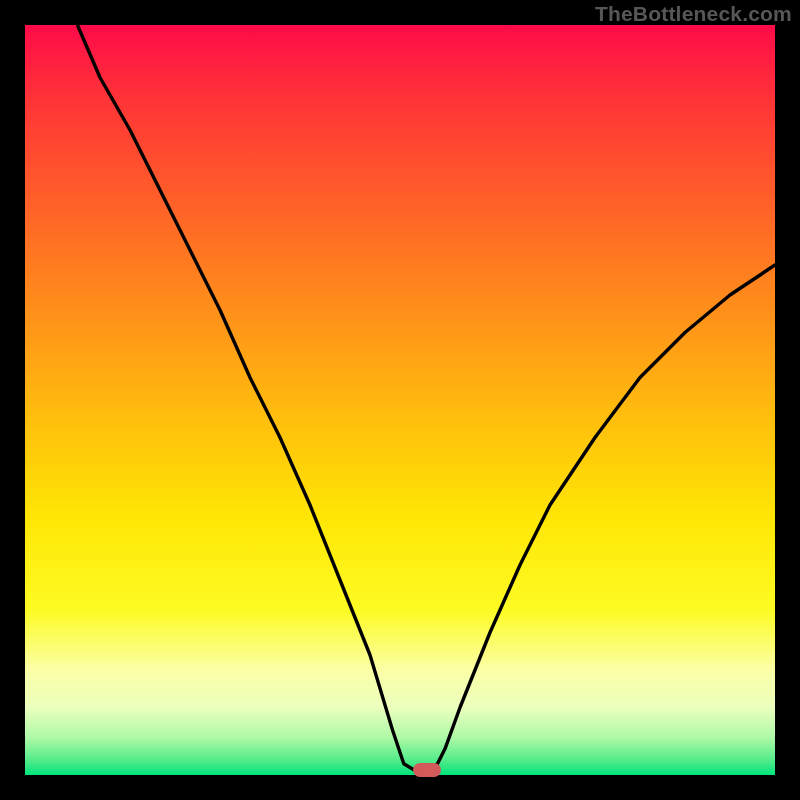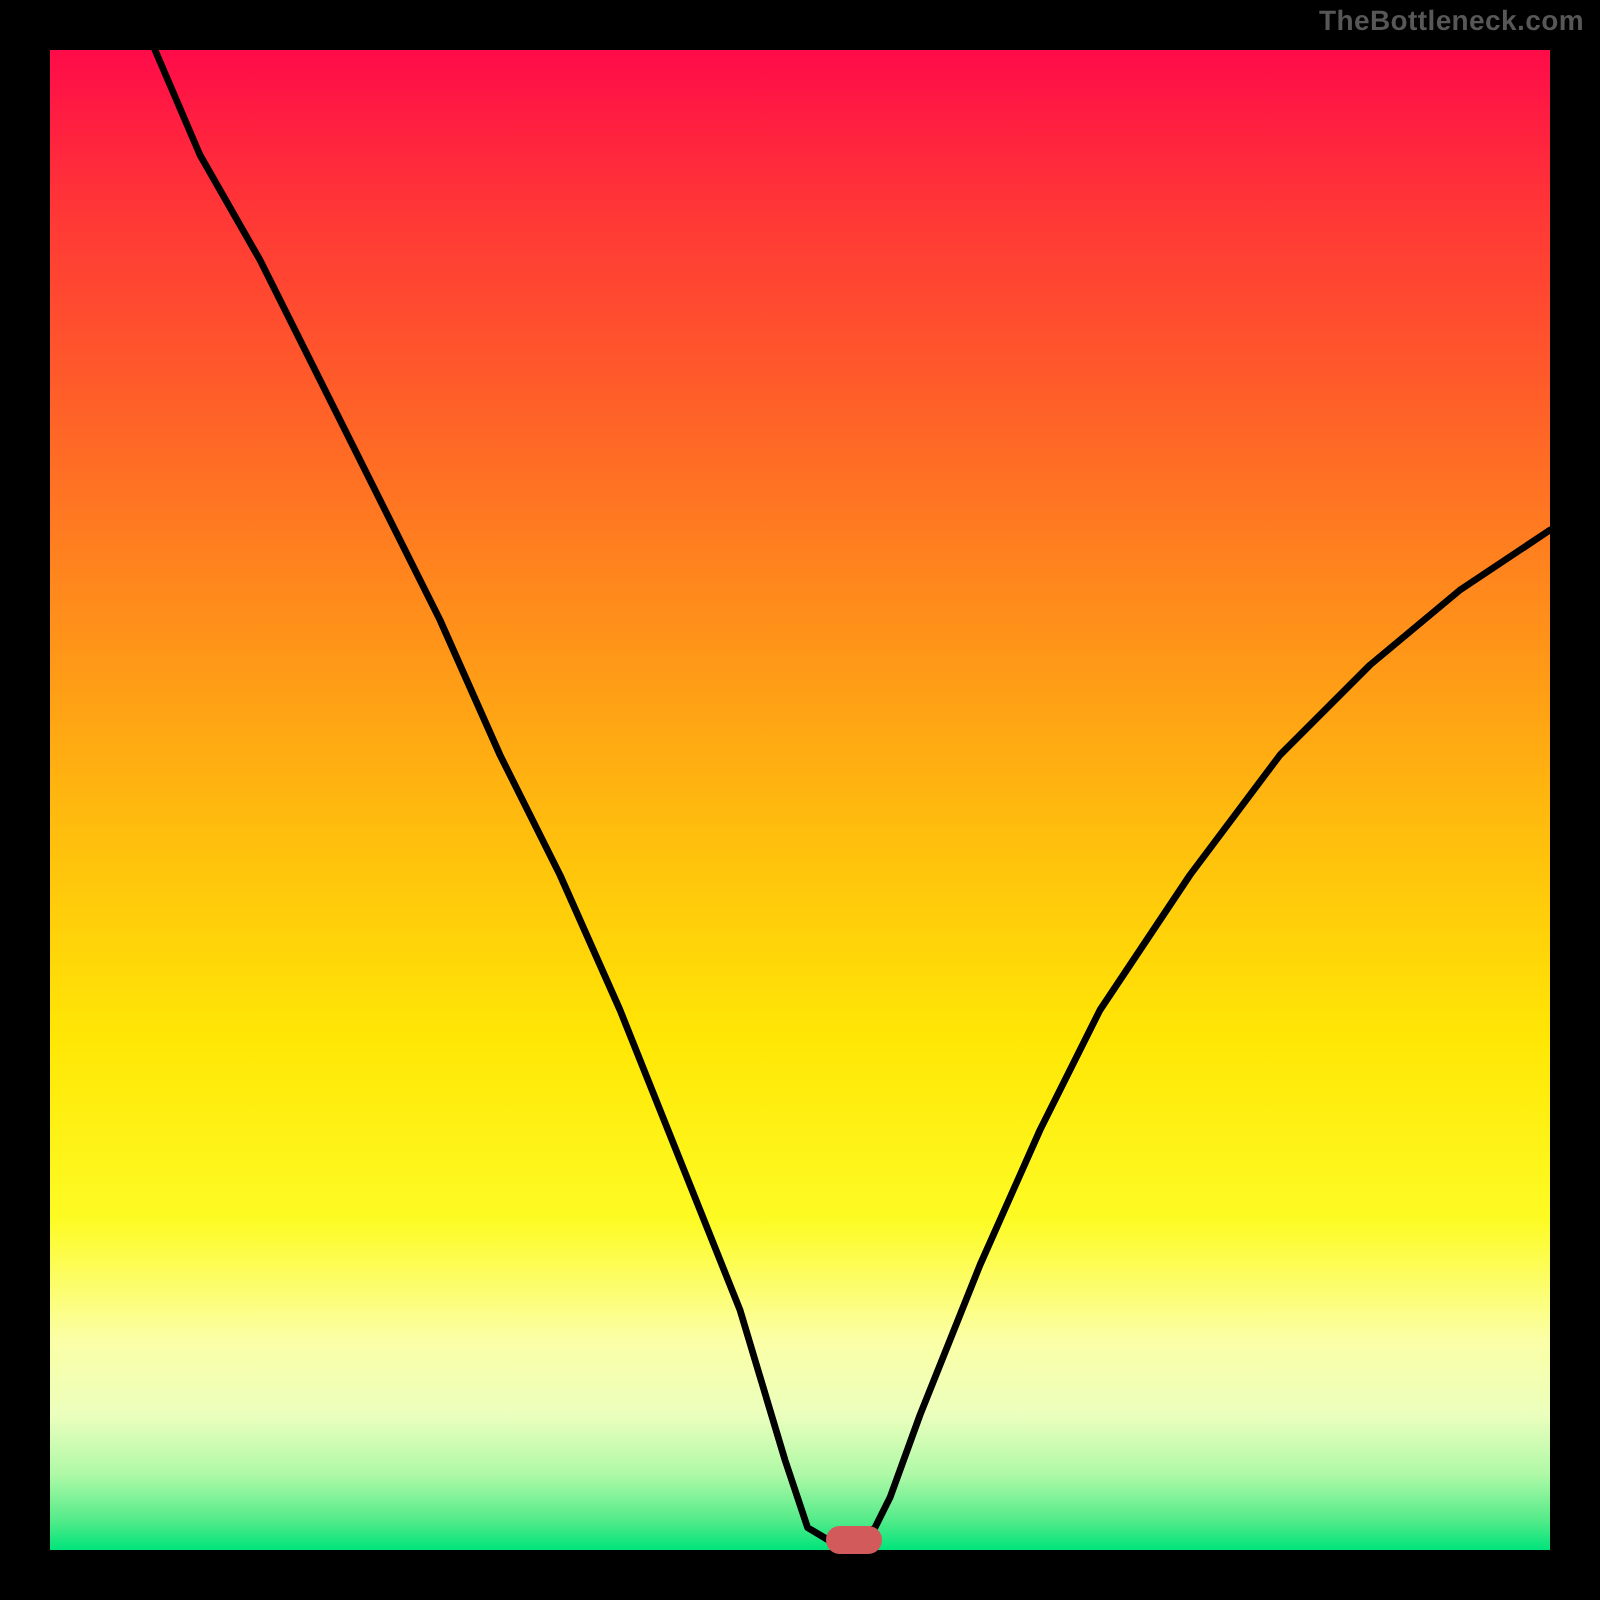--- a/index.html
+++ b/index.html
@@ -15,21 +15,21 @@
     position: relative;
     width: 800px;
     height: 800px;
     background: #000;
   }
   .watermark {
     position: absolute;
     top: 2px;
     right: 8px;
     color: #575757;
-    font-size: 14px;
+    font-size: 21px;
     font-weight: 600;
     letter-spacing: 0.2px;
     z-index: 5;
   }
   .plot {
     position: absolute;
     left: 25px;
     top: 25px;
     width: 750px;
     height: 750px;

